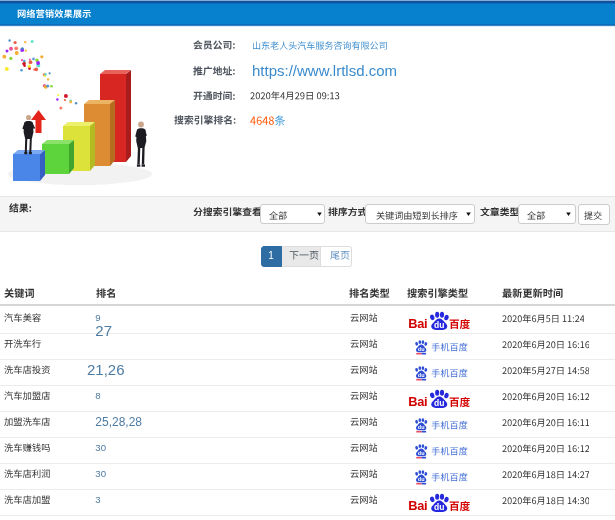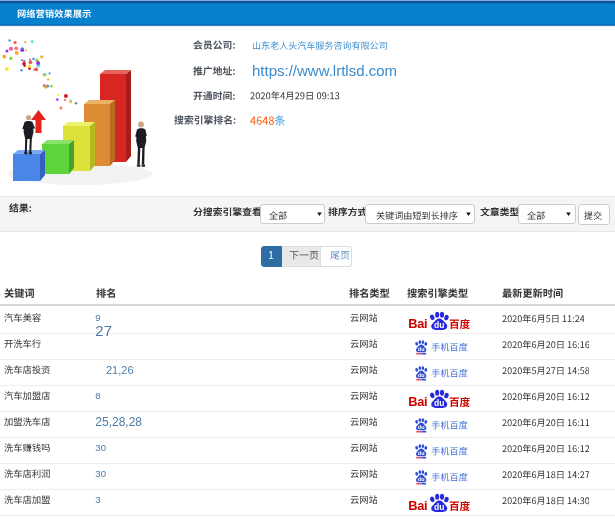--- a/index.html
+++ b/index.html
@@ -615,21 +615,21 @@
     <g transform="scale(1,-1)">
       <g fill="#333333">
         <use href="#g98" x="0"></use>
         <use href="#g33" x="1000"></use>
         <use href="#g104" x="2000"></use>
         <use href="#g105" x="3000"></use>
         <use href="#g106" x="4000"></use>
       </g>
     </g>
   </svg>
-<div style="position:absolute;left:106px;top:364.33px;font-size:11px;line-height:12.48px;color:#4d7ba3;font-weight:normal;white-space:pre;">21,26</div>
+<div style="position:absolute;left:87px;top:364.33px;font-size:15px;line-height:12.48px;color:#4d7ba3;font-weight:normal;white-space:pre;">21,26</div>
 <svg style="position:absolute;left:349.5px;top:365.4px;" width="27.90" height="9.30" viewBox="0 -880 3000 1000">
     <g transform="scale(1,-1)">
       <g fill="#333333">
         <use href="#g91" x="0"></use>
         <use href="#g92" x="1000"></use>
         <use href="#g93" x="2000"></use>
       </g>
     </g>
   </svg>
 <svg style="position:absolute;left:501.5px;top:365.5px;" width="87.90" height="9.15" viewBox="0 -880 9607 1000">

